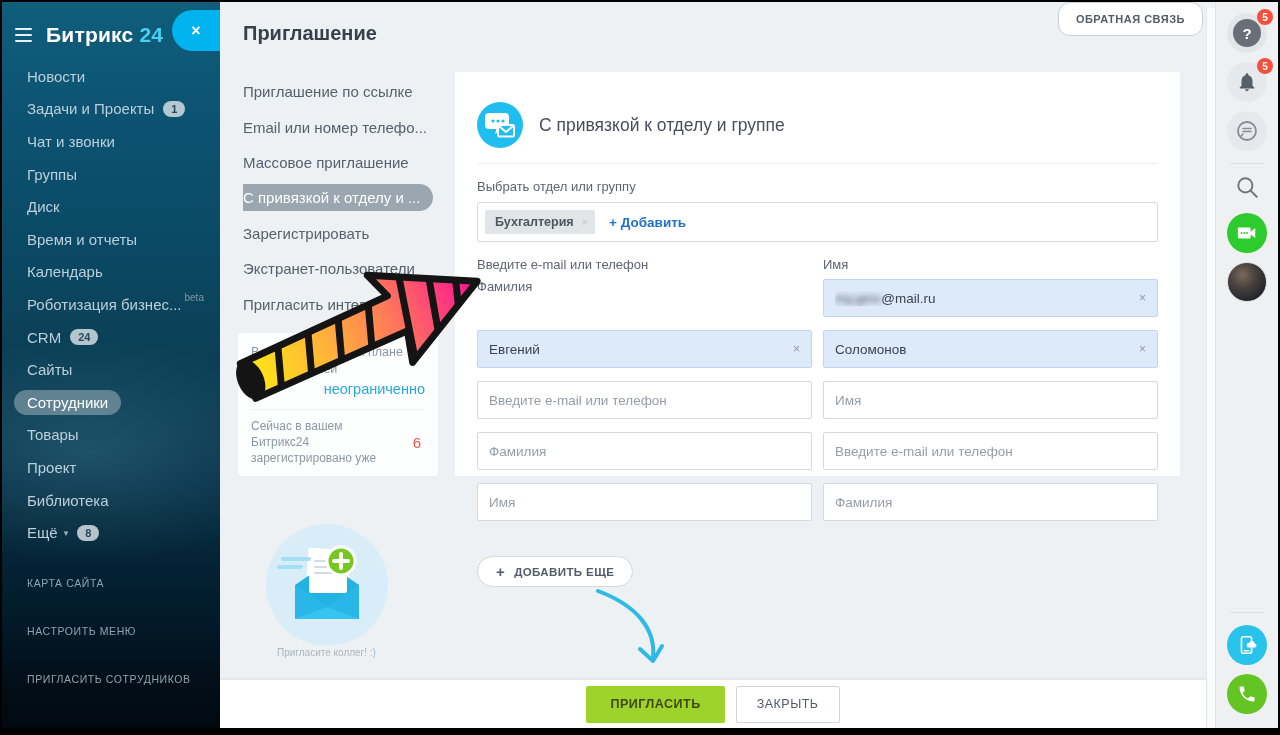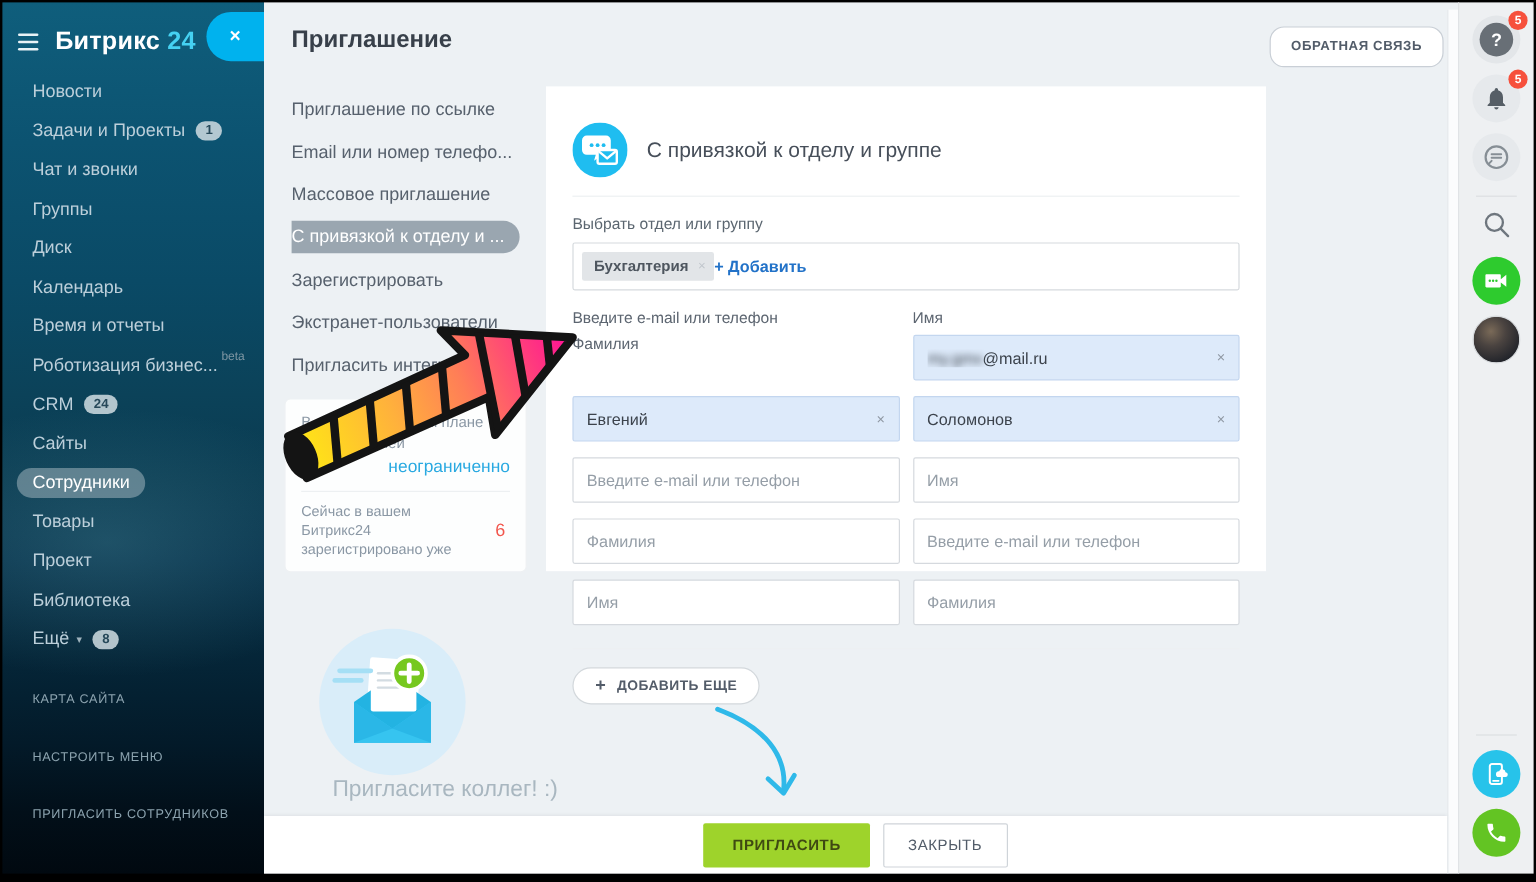--- a/index.html
+++ b/index.html
@@ -28,41 +28,41 @@
 
   
   .close-tab { position:absolute; left:172px; top:10px; width:48px; height:41px; background:#00b2ee;
     border-radius:21px 0 0 21px; display:flex; align-items:center; justify-content:center; cursor:pointer; z-index:5; }
   .close-tab span { color:#fff; font-size:16px; font-weight:700; }
 
   
   .main { position:absolute; left:220px; top:2px; right:65px; bottom:7px; background:#edf1f4; overflow:hidden; }
   .main .white-strip { position:absolute; right:0; top:6px; bottom:0; width:9px; background:#fbfcfd; border-left:1px solid #e4e8ea; }
   .dlg-title { position:absolute; left:23px; top:20px; font-size:20px; font-weight:600; color:#38404a; }
-  .feedback-btn { position:absolute; right:12px; top:20px; background:#fff; border:1px solid #c9cfd6; border-radius:12px;
+  .feedback-btn { position:absolute; right:12px; top:0; background:#fff; border:1px solid #c9cfd6; border-radius:12px;
     font-size:11px; font-weight:700; letter-spacing:.5px; color:#525c69; padding:10px 17px; cursor:pointer; }
 
   .dlg-nav { position:absolute; left:23px; top:72px; width:212px; list-style:none; }
   .dlg-nav li { min-height:35.4px; display:flex; align-items:center; font-size:15px; color:#57616d; cursor:pointer; white-space:nowrap; overflow:hidden; }
   .dlg-nav li .pill-sel { background:#9aa6b0; color:#fff; padding:5px 13px; border-radius:16px; margin-left:-13px; max-width:212px; overflow:hidden; text-overflow:ellipsis; }
 
   .plan-box { position:absolute; left:17px; top:330px; width:202px; background:#fdfefe; border:1px solid #eef1f3; border-radius:5px; padding:11px 13px 10px; }
   .plan-line1 { font-size:12.5px; color:#8b98a5; line-height:1.35; }
   .plan-unlim { display:block; text-align:right; font-size:14.5px; color:#29a9e1; margin-top:2px; }
   .plan-div { border-top:1px solid #edf0f2; margin:10px 0 9px; }
   .plan-row { display:flex; align-items:center; justify-content:space-between; }
   .plan-line2 { font-size:12px; color:#8b98a5; line-height:1.3; width:150px; }
   .plan-count { font-size:15px; color:#f2564d; padding-right:4px; }
 
   
-  .card { position:absolute; left:235px; top:70px; width:600px; height:404px; background:#fff; padding:30px 22px; }
+  .card { position:absolute; left:235px; top:70px; width:725px; height:404px; background:#fff; padding:30px 22px; }
   .card-head { display:flex; align-items:center; gap:16px; padding-bottom:15px; border-bottom:1px solid #edf0f2; }
   .card-head h2 { font-size:17.5px; font-weight:400; color:#474f5a; }
   .sect-label { font-size:13px; color:#5b6670; margin:15px 0 8px; }
-  .dept-box { height:40px; border:1px solid #d6dade; border-radius:2px; display:flex; align-items:center; padding:0 7px; background:#fff; }
+  .dept-box { height:40px; border:1px solid #d6dade; border-radius:2px; display:flex; align-items:center; padding:0 7px; gap:14px; background:#fff; }
   .dept-tag { background:#e2e5e8; border-radius:2px; padding:5px 7px 5px 10px; display:flex; align-items:center; gap:8px; font-size:12.5px; font-weight:700; color:#4e565f; cursor:default; }
   .dept-tag .tag-x { color:#c0c6cc; font-size:11px; font-weight:400; cursor:pointer; }
   .add-link { color:#2272c8; font-size:13.5px; font-weight:700; cursor:pointer; }
 
   .grid { display:grid; grid-template-columns:1fr 1fr; column-gap:11px; row-gap:0; margin-top:15px; }
   .col-label { font-size:13px; color:#5c6570; margin-bottom:7px; white-space:nowrap; overflow:hidden; }
   .cellwrap { margin-bottom:13px; }
   .fld { height:38px; border:1px solid #d5d9de; border-radius:2px; background:#fff; width:100%; font-size:13.5px; color:#3c434c;
     padding:0 28px 0 11px; font-family:"Liberation Sans", sans-serif; }
   .fld::placeholder { color:#959ea7; opacity:1; }
@@ -70,21 +70,21 @@
   .fld-filled .txt { flex:1; white-space:nowrap; overflow:hidden; }
   .blurred { filter:blur(3px); }
   .clear-x { color:#8f98a3; font-size:12px; cursor:pointer; padding-left:6px; }
   .form-div { border-top:1px solid #edf0f2; margin:6px 0 15px; }
   .add-more { display:inline-flex; align-items:center; gap:9px; background:#fff; border:1px solid #d3d8dc; border-radius:16px;
     height:31px; padding:0 18px; cursor:pointer; font-size:11.5px; font-weight:700; letter-spacing:.4px; color:#535c69; }
   .add-more .plus { font-size:15px; font-weight:700; color:#535c69; }
 
   
   .invite-illu { position:absolute; left:45px; top:521px; width:124px; height:124px; }
-  .invite-caption { position:absolute; left:57px; top:645px; font-size:19px; color:#a9b7c0; }
+  .invite-caption { position:absolute; left:57px; top:645px; font-size:10px; color:#a9b7c0; }
 
   
   .big-arrow { position:absolute; left:8px; top:246px; z-index:6; pointer-events:none; }
   .blue-arrow { position:absolute; left:372px; top:584px; z-index:4; pointer-events:none; }
 
   
   .dlg-footer { position:absolute; left:0; right:9px; top:678px; height:48px; background:#fff;
     box-shadow:0 -1px 3px rgba(80,90,100,.12); display:flex; align-items:center; justify-content:center; gap:11px; z-index:7; }
   .btn-invite { background:#9ed32b; border:none; border-radius:2px; height:37px; padding:0 24px;
     font-size:12.5px; font-weight:700; letter-spacing:.5px; color:#3f4a12; cursor:pointer; font-family:"Liberation Sans", sans-serif; }
@@ -134,24 +134,24 @@
     <li>
         <span>Чат и звонки</span>
       </li>
     <li>
         <span>Группы</span>
       </li>
     <li>
         <span>Диск</span>
       </li>
     <li>
+        <span>Время и отчеты</span>
+      </li>
+    <li>
         <span>Календарь</span>
-      </li>
-    <li>
-        <span>Время и отчеты</span>
       </li>
     <li>
         <span>Роботизация бизнес...</span>
         <span class="beta-tag">beta</span>
       </li>
     <li>
         <span>CRM</span>
         <span class="badge">24</span>
       </li>
     <li>

